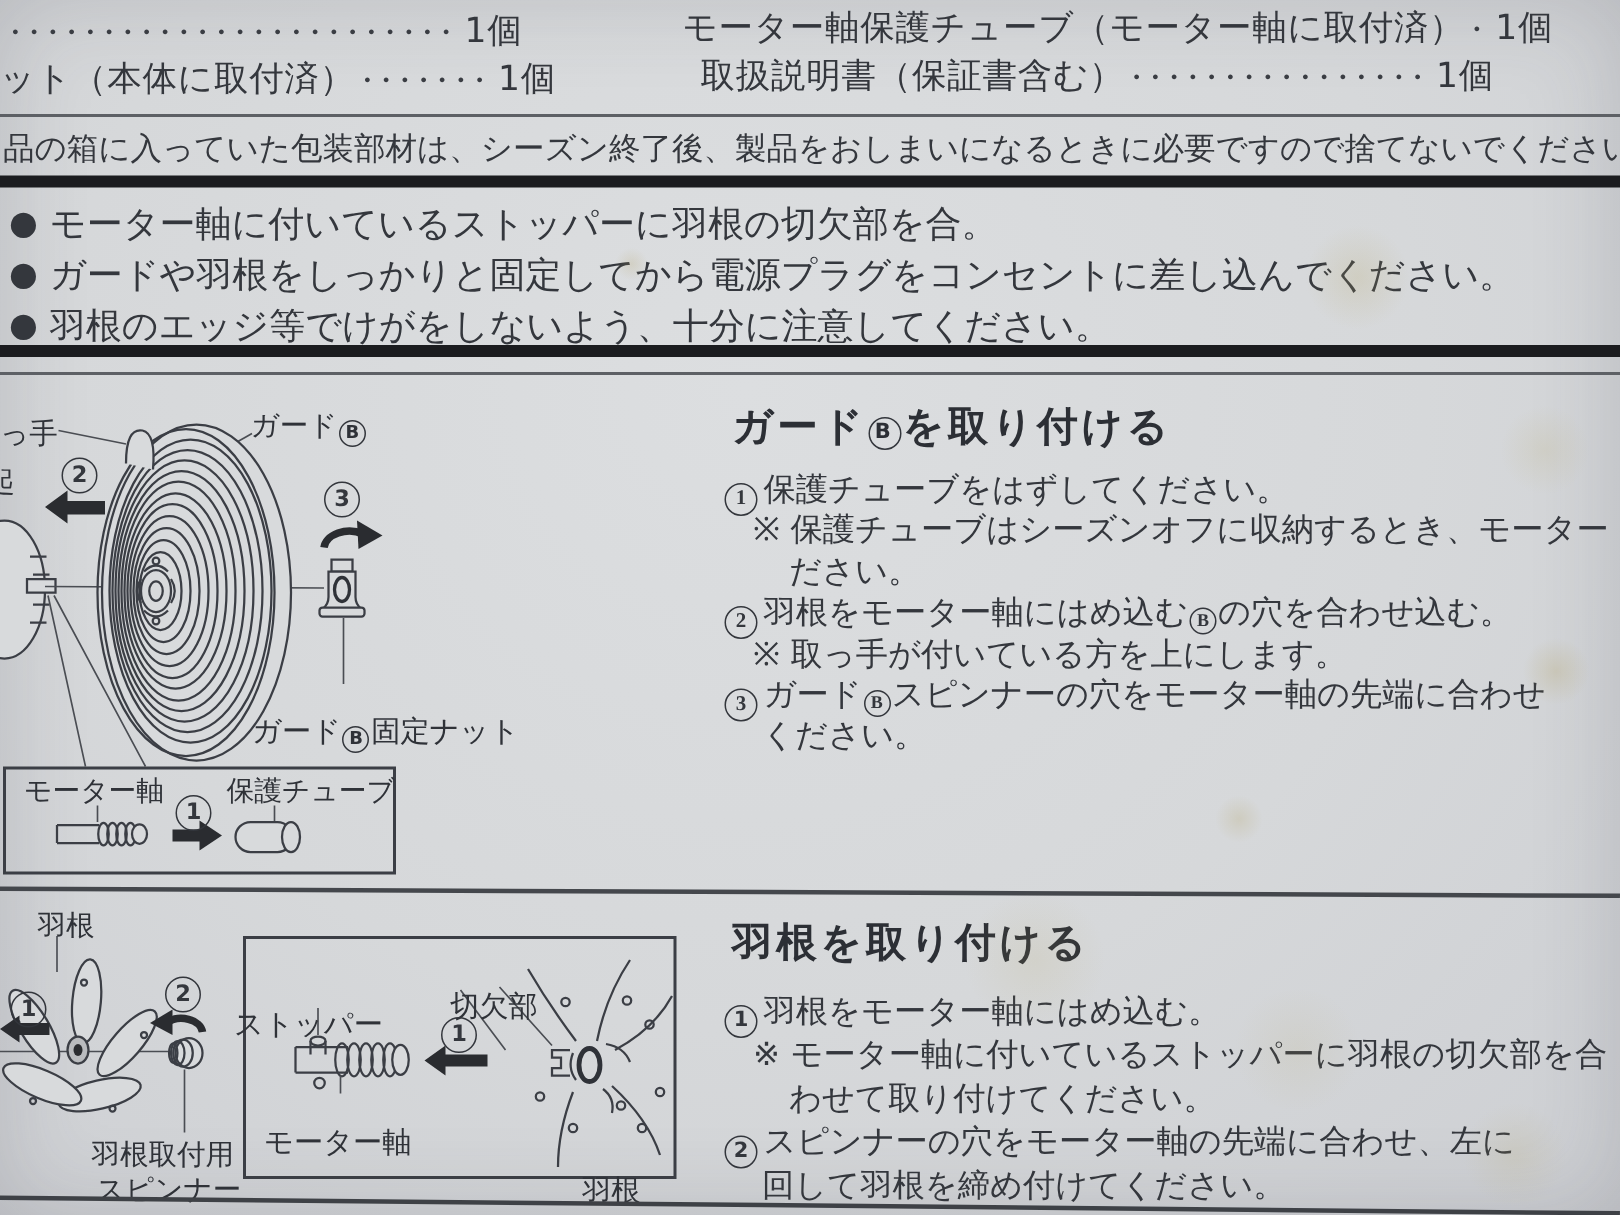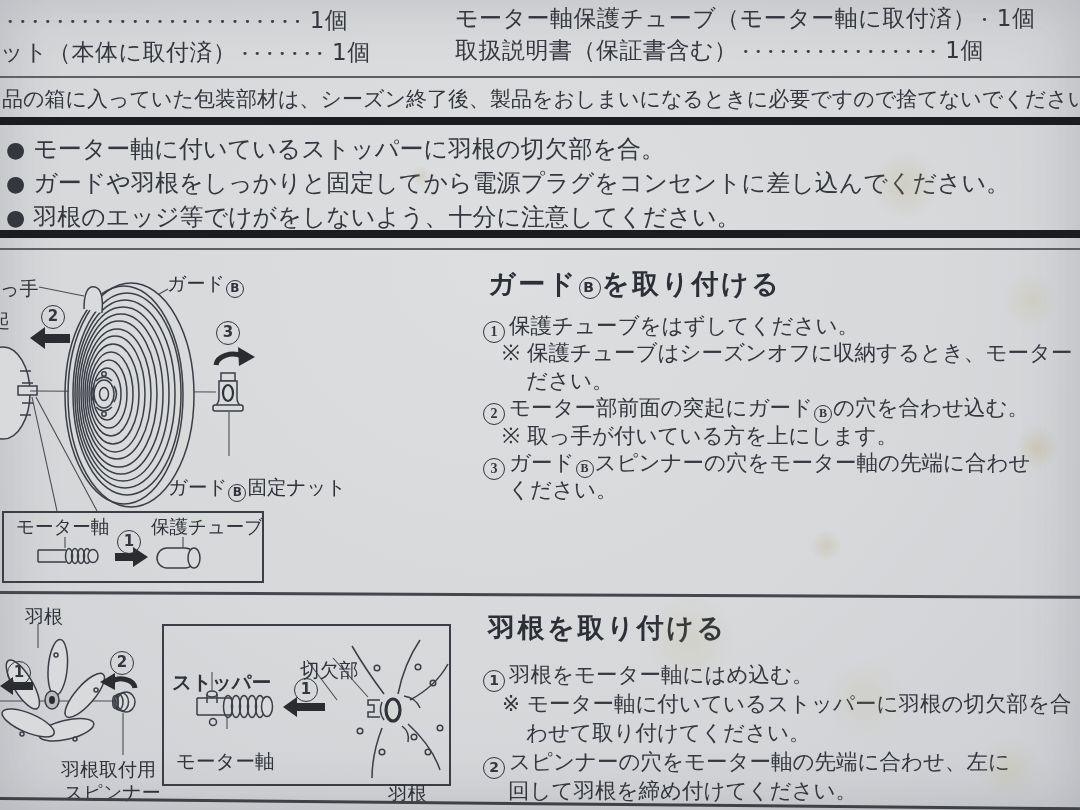--- a/index.html
+++ b/index.html
@@ -62,21 +62,21 @@
   <div class="abs parts-row" style="left:0px;top:37px;">
     <span class="parts-label">ット（本体に取付済）</span>
       <span class="dots">•••••••</span>
       <span class="count">1個</span>
   </div>
   <div class="abs parts-row" style="left:455px;top:3px;">
     <span class="parts-label">モーター軸保護チューブ（モーター軸に取付済）</span>
       <span class="dots">•</span>
       <span class="count">1個</span>
   </div>
-  <div class="abs parts-row" style="left:455px;top:35px;justify-content:flex-end;">
+  <div class="abs parts-row" style="left:467px;top:35px;justify-content:flex-end;">
     <span class="parts-label">取扱説明書（保証書含む）</span>
       <span class="dots">••••••••••••••••</span>
       <span class="count">1個</span>
   </div>
 
   <div class="rule" style="top:76px;height:2px;"></div>
   <div class="abs note-line" style="left:2px;top:85px;">品の箱に入っていた包装部材は、シーズン終了後、製品をおしまいになるときに必要ですので捨てないでください。</div>
 
   <div class="bar" style="top:117px;height:8px;"></div>
   <div class="abs" style="left:4px;top:132px;">
@@ -179,21 +179,21 @@
   <div class="abs dlabel2" style="left:168px;top:456px;"><span>ガード</span><span class="circ">B</span><span>固定ナット</span></div>
   <div class="abs dlabel" style="left:16px;top:514px;font-size:18.5px;">モーター軸</div>
   <div class="abs cnum-d" style="left:117px;top:530px;">1</div>
   <div class="abs dlabel" style="left:151px;top:514px;font-size:18.5px;text-align:right;">保護チューブ</div>
 
   <div class="abs heading" style="left:488px;top:266px;"><span>ガード</span><span class="circ" style="width:22px;height:22px;font-size:14px;line-height:19px;vertical-align:1px;">B</span><span>を取り付ける</span></div>
   <div class="abs steps" style="left:483px;top:313px;font-family:Liberation Serif, serif;">
     <div class="step-line"><span class="cnum">1</span><span>保護チューブをはずしてください。</span></div>
     <div class="step-line ind1"><span class="note-mark">※</span><span>保護チューブはシーズンオフに収納するとき、モーター</span></div>
     <div class="step-line ind2"><span>ださい。</span></div>
-    <div class="step-line"><span class="cnum">2</span><span>モーター部前面の突起にガード</span><span class="circ">B</span><span>の穴を合わせ込む。</span></div>
+    <div class="step-line"><span class="cnum">2</span><span>羽根をモーター軸にはめ込む</span><span class="circ">B</span><span>の穴を合わせ込む。</span></div>
     <div class="step-line ind1"><span class="note-mark">※</span><span>取っ手が付いている方を上にします。</span></div>
     <div class="step-line"><span class="cnum">3</span><span>ガード</span><span class="circ">B</span><span>スピンナーの穴をモーター軸の先端に合わせ</span></div>
     <div class="step-line ind3"><span>ください。</span></div>
   </div>
 
   <div class="rule" style="top:591px;height:2.5px;background:#44474c;transform:rotate(.25deg);transform-origin:left center;"></div>
 
   <svg width="480" height="210" viewBox="0 0 480 210" style="left:0;top:600px;">
     <line x1="38" y1="24" x2="38" y2="48" class="ink-thin"></line>
     <line x1="0" y1="101" x2="114" y2="101" class="ink-thin"></line>
@@ -264,21 +264,21 @@
       <circle cx="360" cy="131" r="2.8" class="ink"></circle>
       <circle cx="414" cy="137" r="2.8" class="ink"></circle>
     </g>
   </svg>
 
   <div class="abs dlabel" style="left:25px;top:604px;">羽根</div>
   <div class="abs cnum-d" style="left:7px;top:661px;">1</div>
   <div class="abs cnum-d" style="left:110px;top:651px;">2</div>
   <div class="abs dlabel" style="left:61px;top:757px;">羽根取付用</div>
   <div class="abs dlabel" style="left:64px;top:780px;">スピンナー</div>
-  <div class="abs dlabel2" style="left:172px;top:651px;font-weight:bold;">ストッパー</div>
+  <div class="abs dlabel2" style="left:156px;top:651px;">ストッパー</div>
   <div class="abs dlabel2" style="left:300px;top:639px;">切欠部</div>
   <div class="abs cnum-d" style="left:294px;top:678px;">1</div>
   <div class="abs dlabel2" style="left:176px;top:730px;">モーター軸</div>
   <div class="abs dlabel2" style="left:388px;top:762px;">羽根</div>
 
   <div class="abs heading" style="left:488px;top:610px;">羽根を取り付ける</div>
   <div class="abs steps lh29" style="left:483px;top:660px;">
     <div class="step-line"><span class="cnum">1</span><span>羽根をモーター軸にはめ込む。</span></div>
     <div class="step-line ind1"><span class="note-mark">※</span><span>モーター軸に付いているストッパーに羽根の切欠部を合</span></div>
     <div class="step-line ind2"><span>わせて取り付けてください。</span></div>

